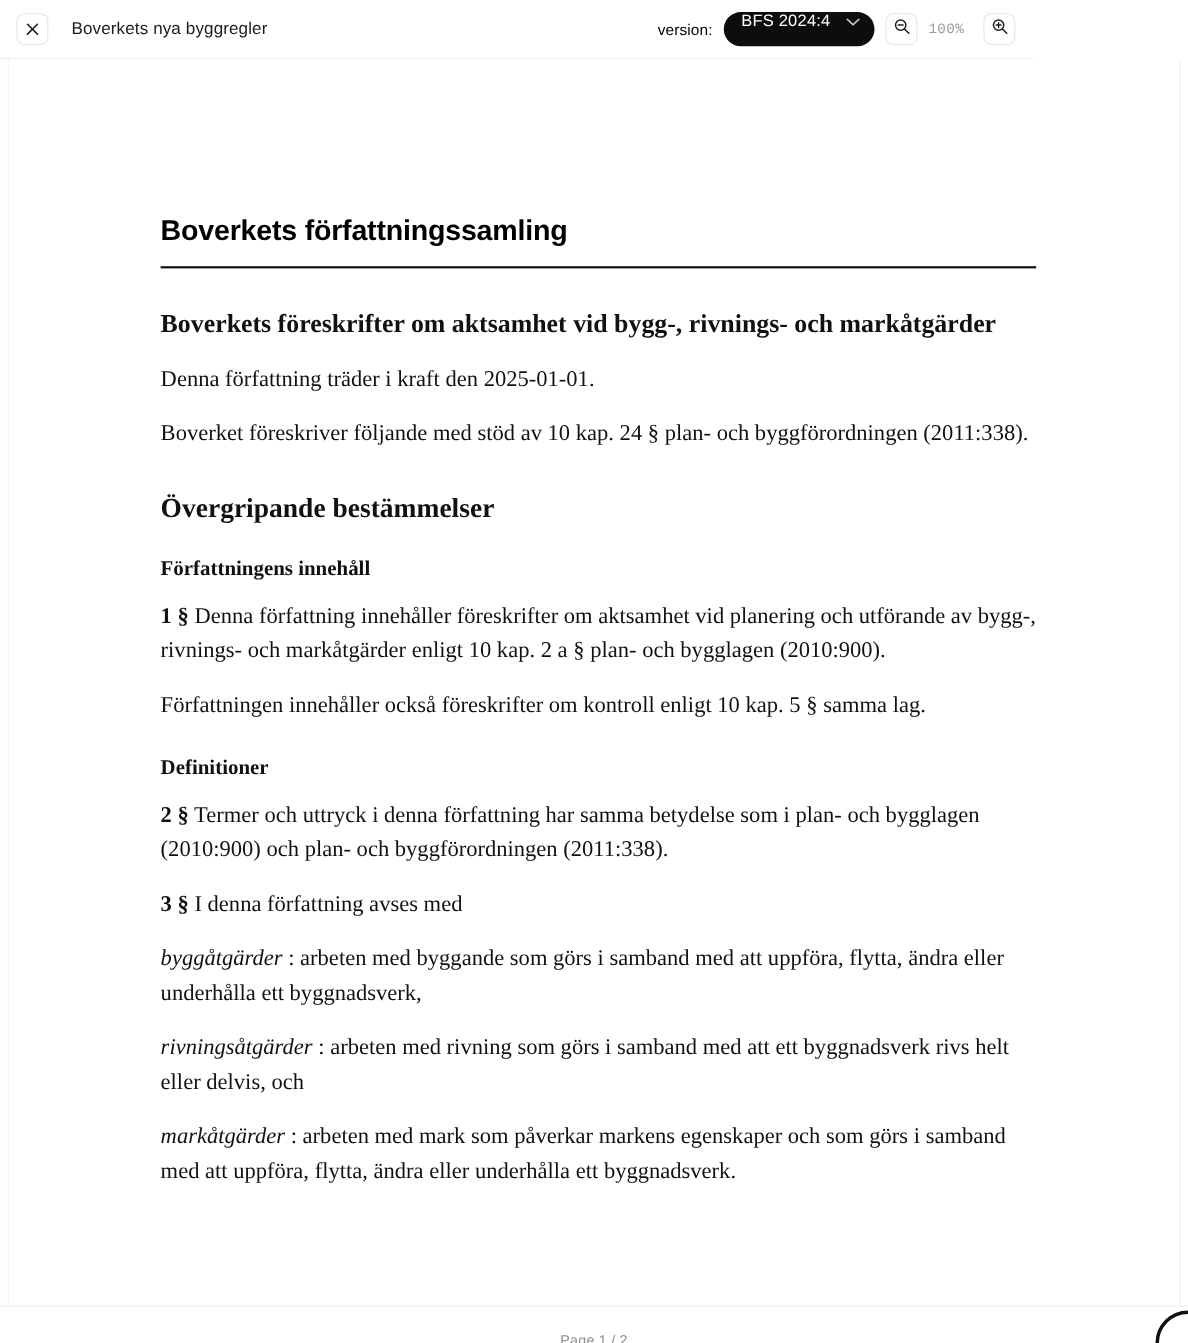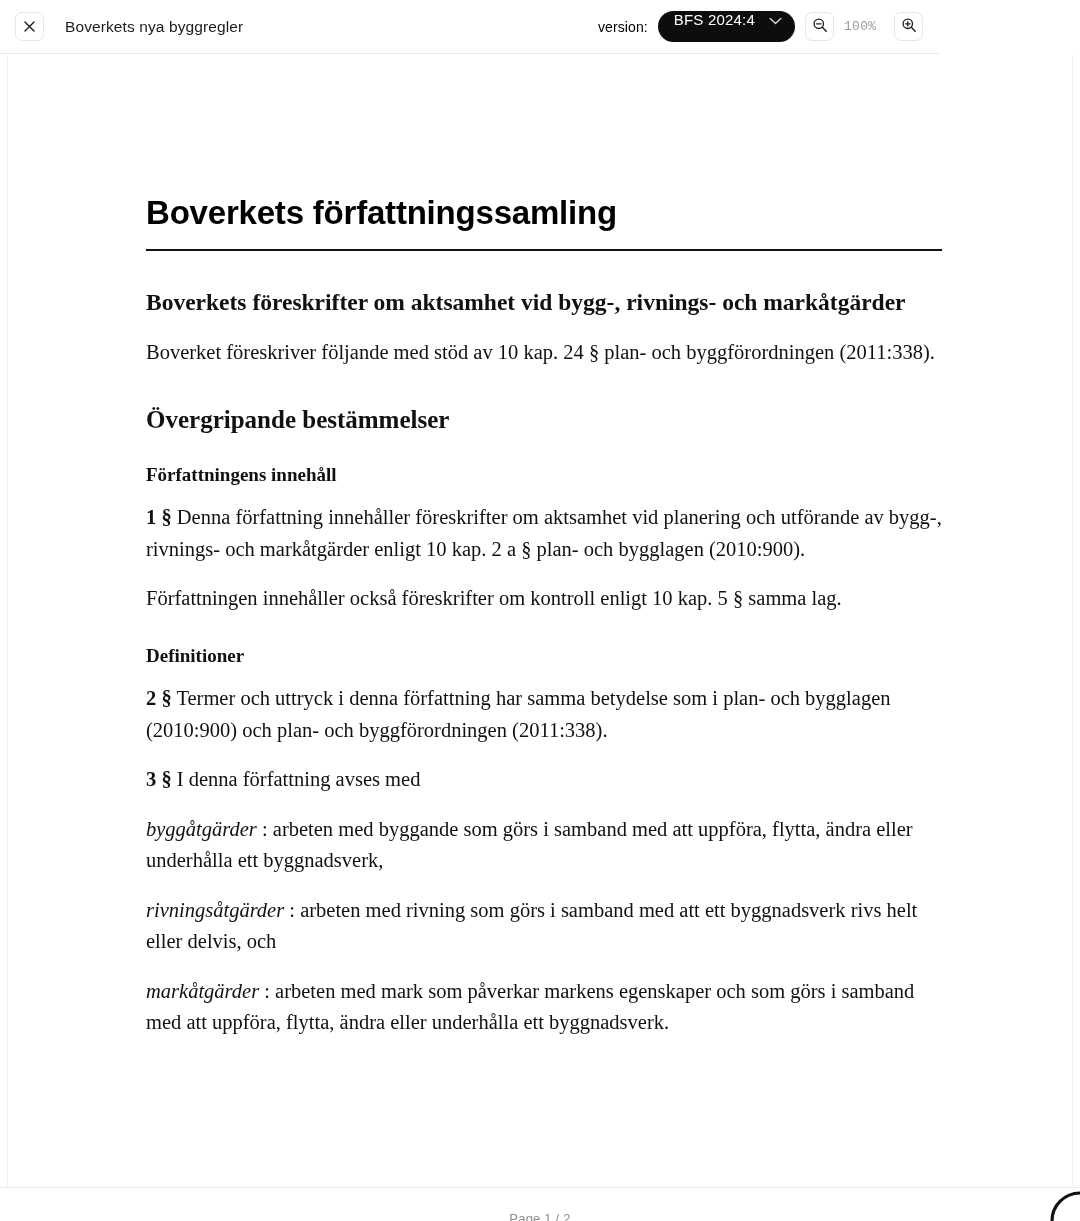--- a/index.html
+++ b/index.html
@@ -78,21 +78,21 @@
   }
   .doc-inner {
     padding:140px 130px 0 138px;
     font-family:"Liberation Serif", serif;
     color:#111111;
   }
 
   
   .h-main {
     font-family:"Liberation Sans", sans-serif;
-    font-size:33px; font-weight:bold;
+    font-size:26px; font-weight:bold;
     letter-spacing:-.2px;
     color:#000;
     padding-bottom:17px;
     border-bottom:2.5px solid #111;
     margin-bottom:34px;
   }
   .h-sub {
     font-family:"Liberation Serif", serif;
     font-size:23.5px; font-weight:bold;
     line-height:1.52;
@@ -189,20 +189,21 @@
 </div>
 
 <div class="doc-viewport">
   <div class="doc-page">
     <div class="doc-inner">
 
       <div class="h-main">Boverkets författningssamling</div>
 
       <div class="h-sub">Boverkets föreskrifter om aktsamhet vid bygg-, rivnings- och markåtgärder</div>
 
+      <p class="body">Denna författning träder i kraft den 2025-01-01.</p>
 
       <p class="body">Boverket föreskriver följande med stöd av 10 kap. 24 § plan- och byggförordningen (2011:338).</p>
 
       <div class="h2">Övergripande bestämmelser</div>
 
       <div class="h3">Författningens innehåll</div>
 
       <p class="body">
         <span class="para-num">1 §</span><span> Denna författning innehåller föreskrifter om aktsamhet vid planering och utförande av bygg-, rivnings- och markåtgärder enligt 10 kap. 2 a § plan- och bygglagen (2010:900).</span>
       </p>

